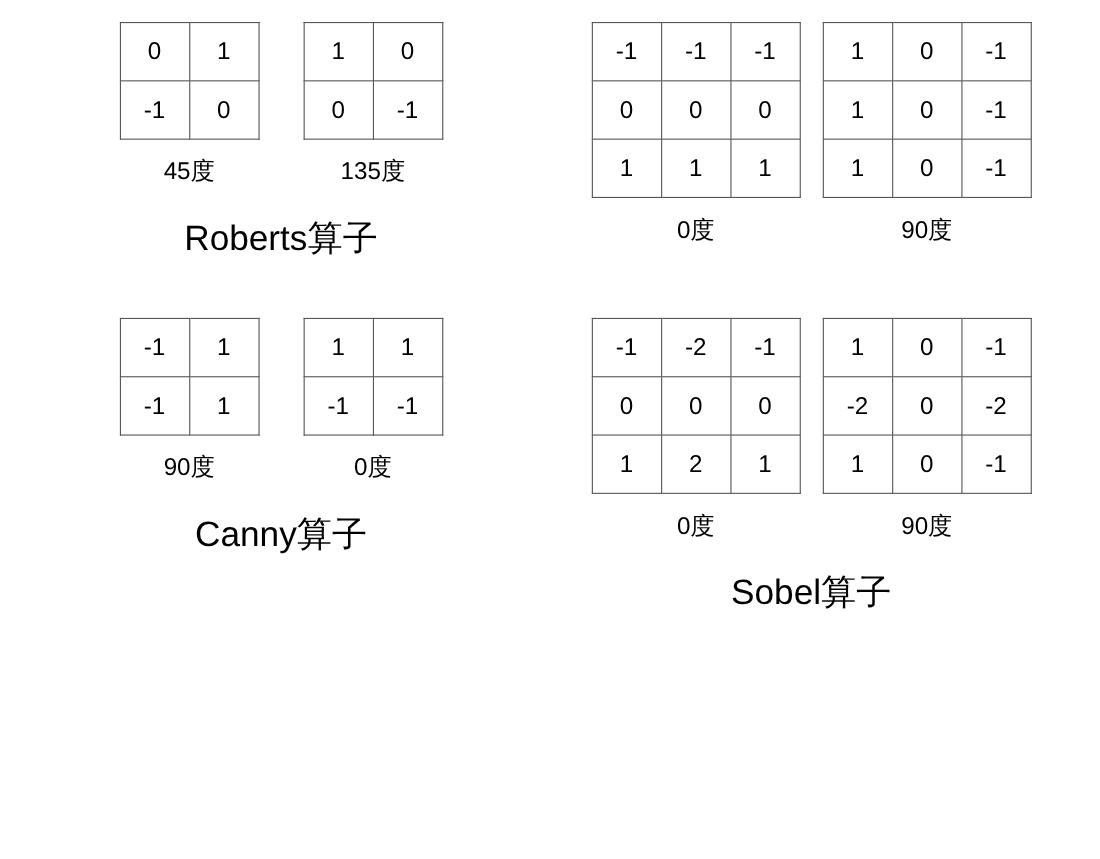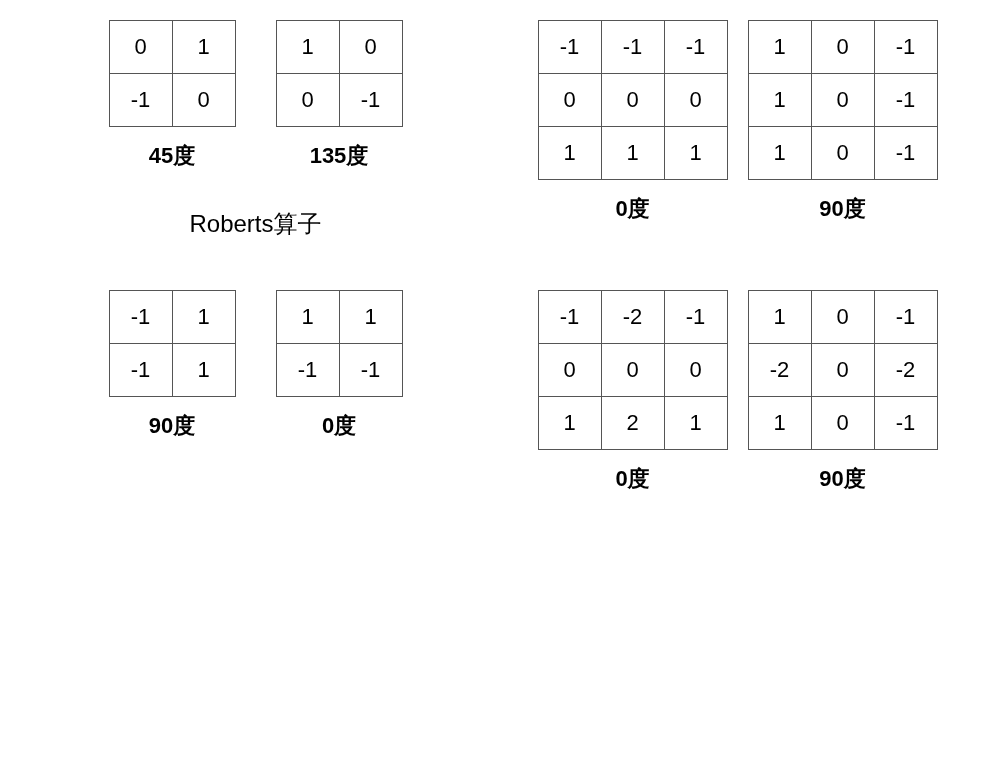--- a/index.html
+++ b/index.html
@@ -48,25 +48,24 @@
     width: 60px;
     height: 50px;
   }
   table.kernel.small td {
     width: 60px;
     height: 50px;
   }
   .angle-label {
     margin-top: 14px;
     font-size: 22px;
-    font-weight: bold;
   }
   .group-name {
-    margin-top: 37px;
-    font-size: 24px;
+    margin-top: 24px;
+    font-size: 32px;
   }
   
   .g1 { padding-left: 6px; }
   .g2 { padding-left: 0px; }
   .g3 { padding-left: 6px; }
   .g4 { padding-left: 0px; }
 </style>
 </head>
 <body>
 
@@ -183,20 +182,21 @@
               </tr>
           <tr>
                 <td>-1</td>
                 <td>-1</td>
               </tr>
         </tbody>
           </table>
         <div class="angle-label">0度</div>
       </div>
     </div>
+    <div class="group-name">Canny算子</div>
   </div>
 
   <div class="group g4">
     <div class="pair pair-tight">
       <div class="kernel-block">
         <table class="kernel">
           <tbody>
               <tr>
                 <td>-1</td>
                 <td>-2</td>
@@ -232,15 +232,16 @@
           <tr>
                 <td>1</td>
                 <td>0</td>
                 <td>-1</td>
               </tr>
         </tbody>
           </table>
         <div class="angle-label">90度</div>
       </div>
     </div>
+    <div class="group-name">Sobel算子</div>
   </div>
 
 </div>
 
 </body></html>

